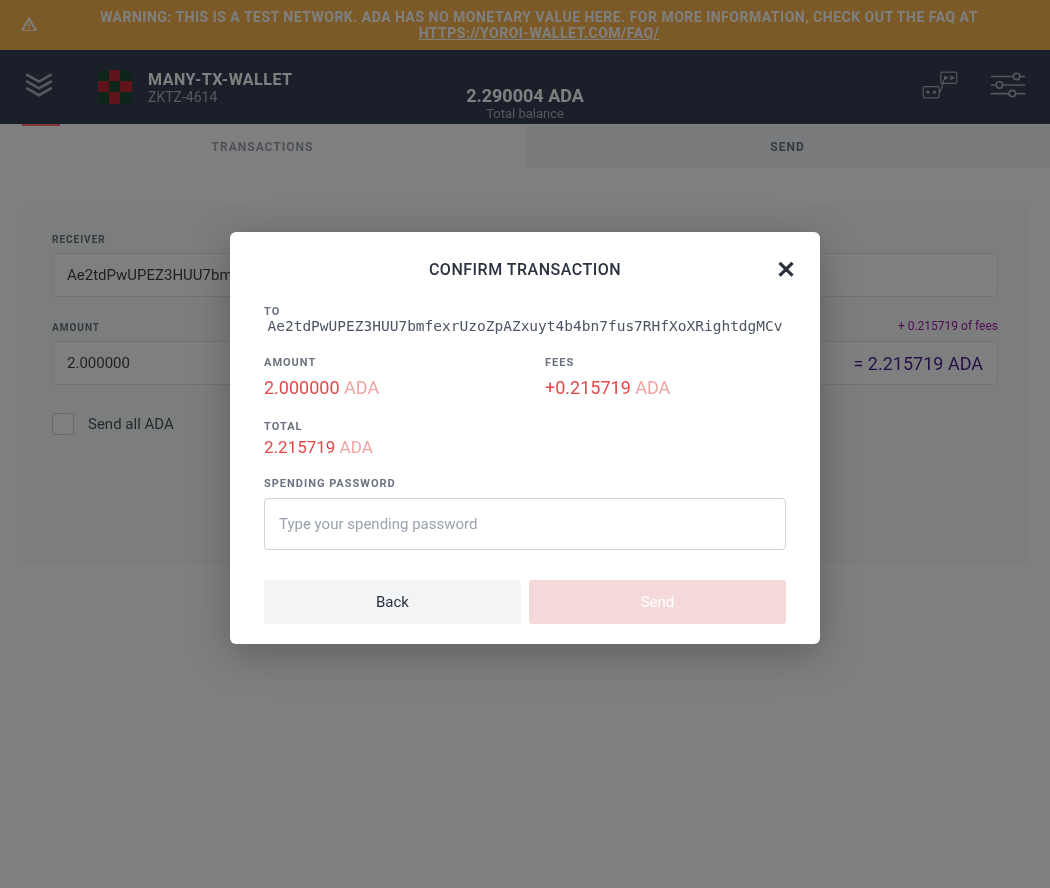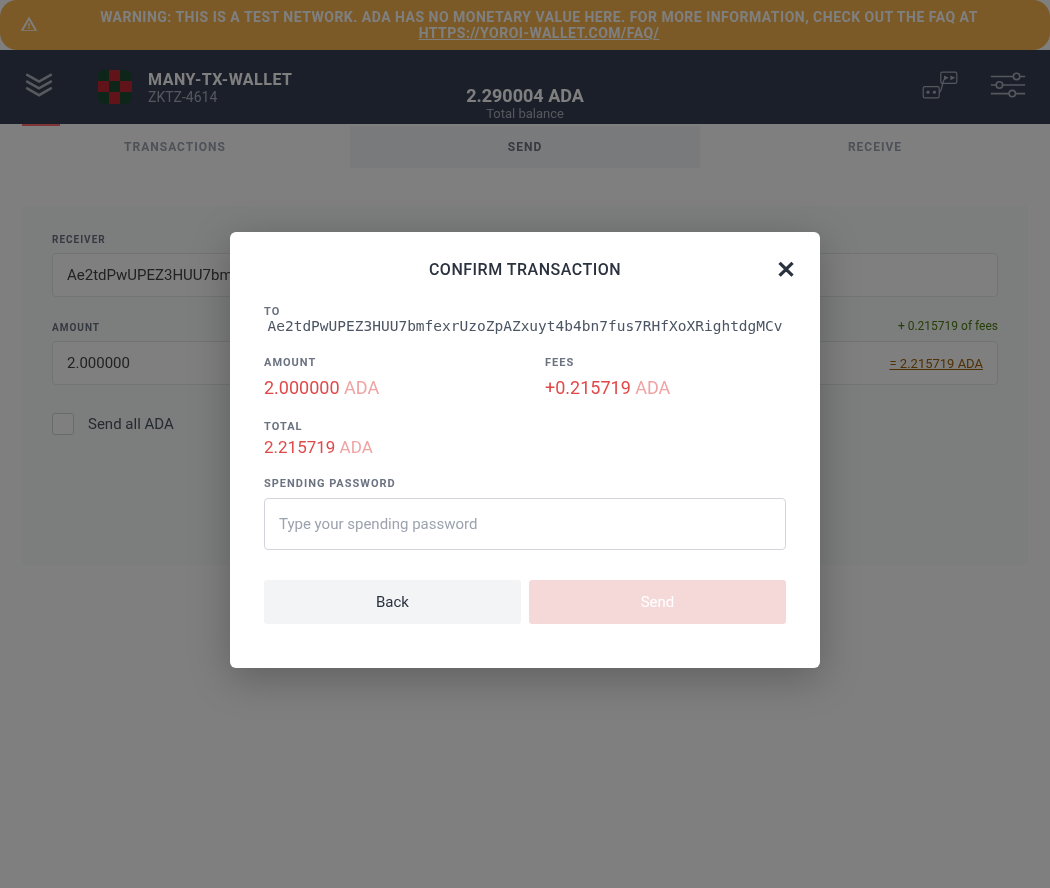--- a/index.html
+++ b/index.html
@@ -28,21 +28,20 @@
       display: flex;
       align-items: center;
       justify-content: center;
       gap: 10px;
       padding: 6px 20px;
       font-size: 14px;
       font-weight: 700;
       letter-spacing: 0.5px;
       text-align: center;
       height: 50px;
-      border-radius: 17px;
     }
     .warning-banner .warn-icon svg {
       width: 18px;
       height: 18px;
       fill: #ffffff;
     }
     .warning-banner a {
       color: #ffffff;
       text-decoration: underline;
     }
@@ -161,40 +160,39 @@
     }
     .amount-row-labels {
       display: flex;
       justify-content: space-between;
       align-items: flex-end;
       margin-top: 22px;
       margin-bottom: 8px;
     }
     .fees-hint {
       font-size: 12px;
-      color: #4d7c0f;
+      color: #a21caf;
       text-align: center;
     }
     .text-input {
       width: 100%;
       height: 44px;
       border: 1px solid #e5e7eb;
       border-radius: 4px;
       background: #ffffff;
       padding: 0 14px;
       font-size: 15px;
       color: #444;
       display:flex;
       align-items:center;
       justify-content:space-between;
     }
     .text-input .right-note{
-      font-size:13px;
-      color:#a16207;
-      text-decoration:underline;
+      font-size:18px;
+      color:#4c1d95;
     }
     .checkbox-row {
       display: flex;
       align-items: center;
       gap: 14px;
       margin-top: 28px;
     }
     .checkbox-box {
       width: 22px;
       height: 22px;
@@ -222,21 +220,21 @@
     
     .modal {
       position: absolute;
       z-index: 10;
       left: 50%;
       top: 232px;
       transform: translateX(-50%);
       width: 590px;
       background: #ffffff;
       border-radius: 6px;
-      padding: 28px 34px 44px;
+      padding: 28px 34px 20px;
       box-shadow: 0 10px 40px rgba(0,0,0,.25);
     }
     .modal-title {
       font-size: 16px;
       font-weight: 500;
       color: #2b323f;
       text-align: center;
       letter-spacing: 0.5px;
     }
     .modal-close {
@@ -369,21 +367,20 @@
         <circle cx="22" cy="22" r="3" fill="#373f52"></circle>
       </svg>
     </span>
   </div>
 </div>
 <div class="logo-underline"></div>
 
 <div class="tabs">
   <div class="tab">TRANSACTIONS</div>
   <div class="tab active">SEND</div>
-  <div class="tab">RECEIVE</div>
 </div>
 
 <div class="form-card">
   <div class="field-label">RECEIVER</div>
   <div class="text-input">
     <span>Ae2tdPwUPEZ3HUU7bmfe</span>
   </div>
 
   <div class="amount-row-labels">
     <div class="field-label" style="margin:0">AMOUNT</div>

